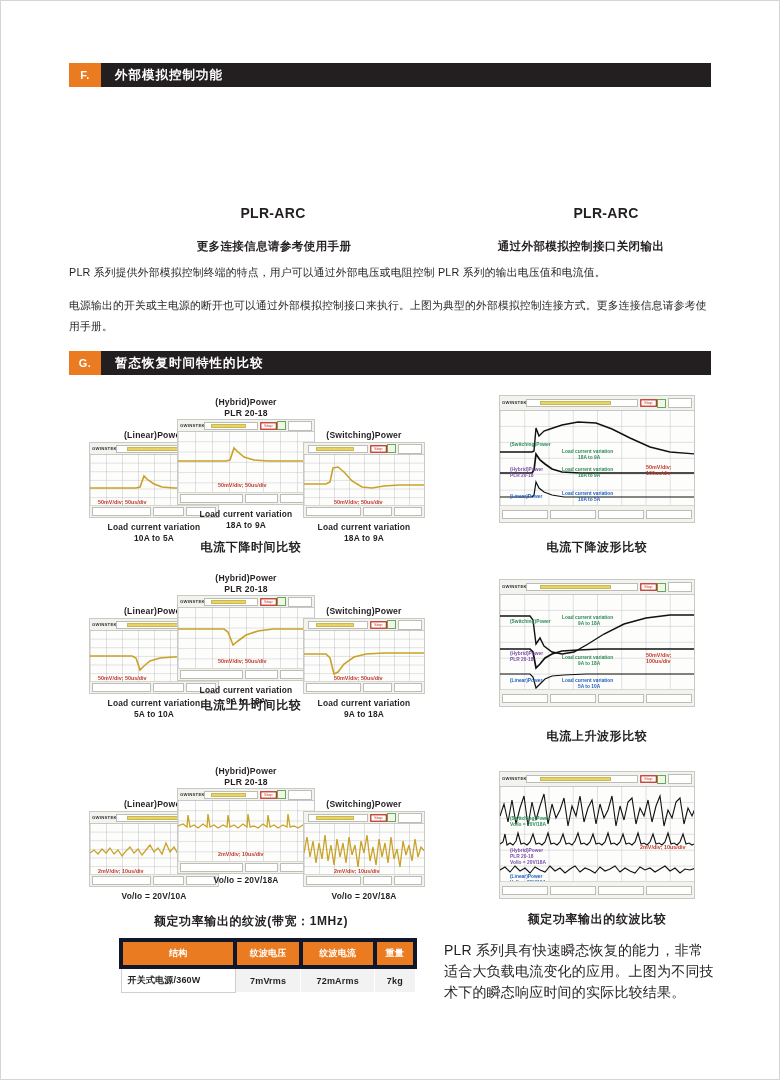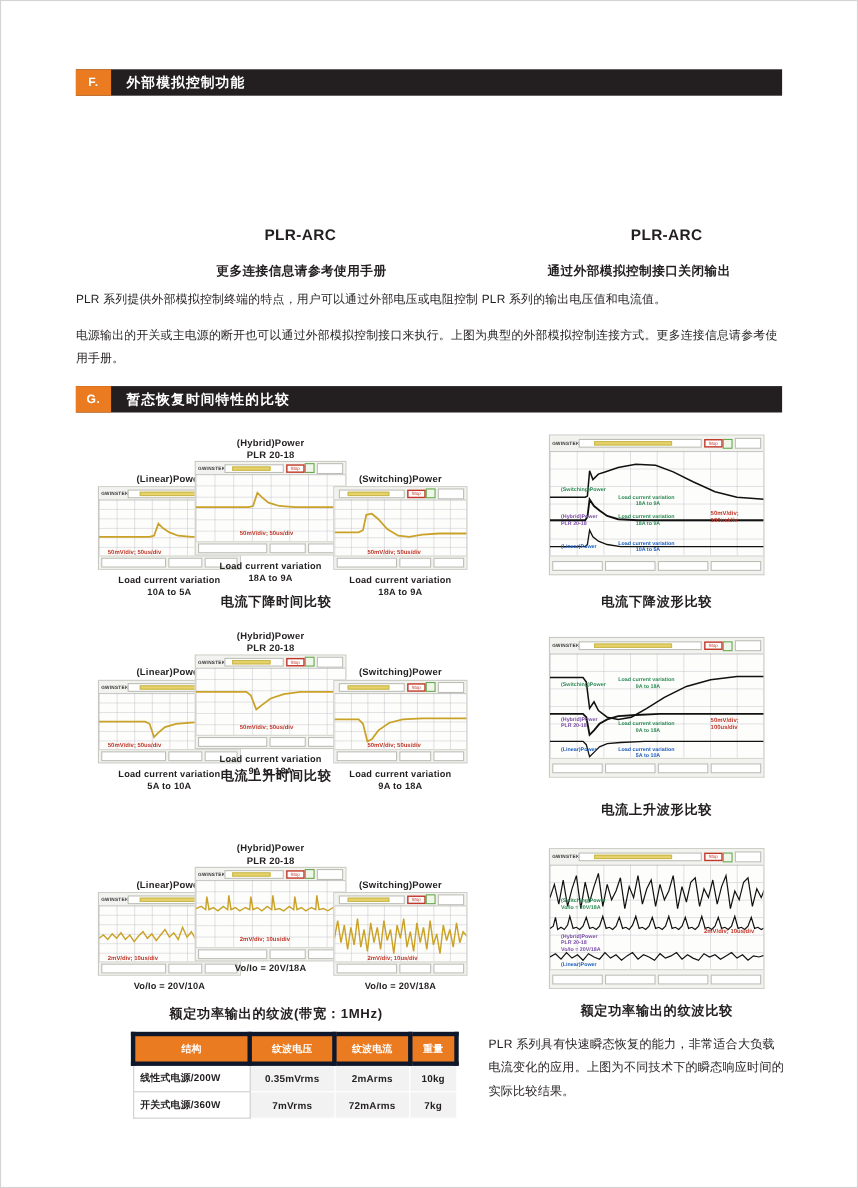--- a/index.html
+++ b/index.html
@@ -71,21 +71,21 @@
   
   .rtable{position:absolute;border-collapse:collapse;font-size:9px;
           font-weight:bold;letter-spacing:.2px;}
   .rtable th{background:#ea7b21;color:#fff;font-size:9px;font-weight:bold;
              padding:5px 4px;text-align:center;border:4px solid #0f172a;}
   .rtable td{background:#f2f2f2;color:#231f20;padding:5px 6px;
              border:1px solid #fff;text-align:center;white-space:nowrap;}
   .rtable td.c0{text-align:left;background:#fff;border:1px solid #cfcfcf;}
   .rtable tr td.c0{border-left:1px solid #cfcfcf;}
 
-  .right-p{position:absolute;font-size:11px;line-height:21px;letter-spacing:.2px;
+  .right-p{position:absolute;font-size:14px;line-height:21px;letter-spacing:.2px;
            color:#231f20;font-weight:500;}
 </style>
 </head>
 <body>
 
 <div class="page">
 
   <div class="sec-bar" style="left:68px;top:62px;width:642px;">
     <div class="sec-letter">F.</div>
     <div class="sec-title">外部模拟控制功能</div>
@@ -441,26 +441,20 @@
     <thead>
       <tr>
         <th>结构</th>
         <th>纹波电压</th>
         <th>纹波电流</th>
         <th>重量</th>
       </tr>
     </thead>
     <tbody>
       <tr>
-        <td class="c0">线性式电源/200W</td>
-        <td>0.35mVrms</td>
-        <td>2mArms</td>
-        <td>10kg</td>
-      </tr>
-      <tr>
         <td class="c0">开关式电源/360W</td>
         <td>7mVrms</td>
         <td>72mArms</td>
         <td>7kg</td>
       </tr>
     </tbody>
   </table>
 
   <div class="right-p" style="left:443px;top:939px;width:270px;">PLR 系列具有快速瞬态恢复的能力，非常适合大负载电流变化的应用。上图为不同技术下的瞬态响应时间的实际比较结果。</div>
 

